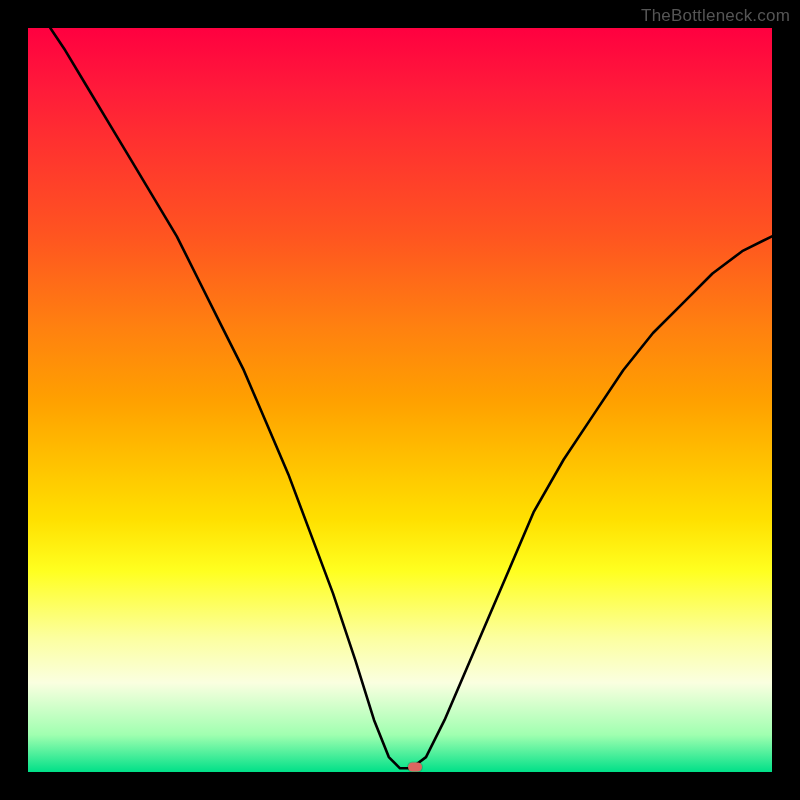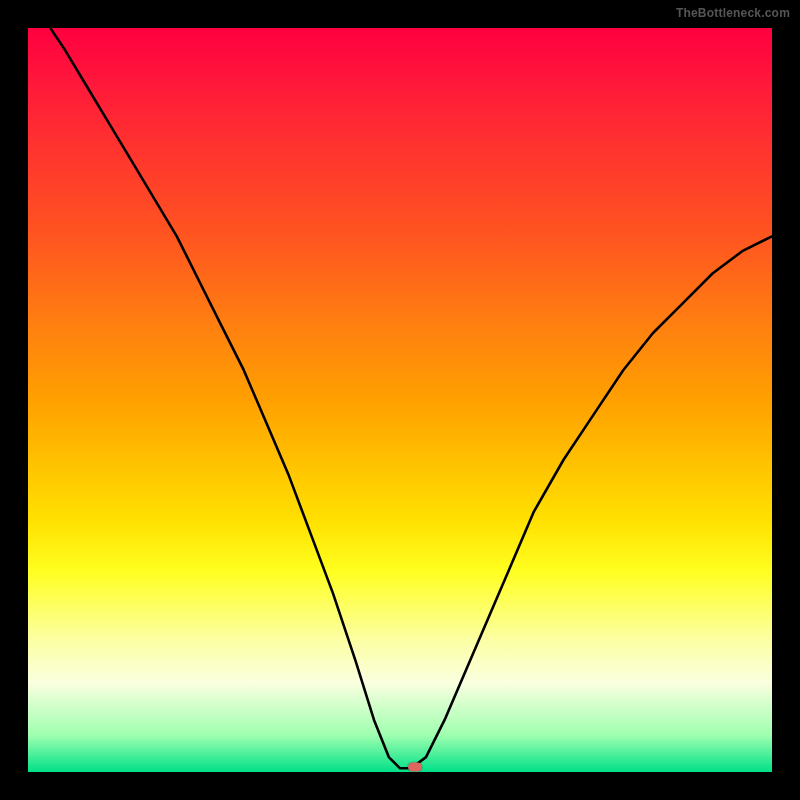--- a/index.html
+++ b/index.html
@@ -14,21 +14,21 @@
   #ffc000 58%,
   #ffe000 66%,
   #ffff20 73%,
   #fcffa0 82%,
   #faffe0 88%,
   #a0ffb0 95%,
   #00e088 100%
 ); }
 .curve { position:absolute; left:0; top:0; width:744px; height:744px; }
 .marker { position:absolute; width:14px; height:9px; border-radius:5px; background:#dd6660; box-shadow:0 0 0 1px rgba(0,0,0,.15); transform:translate(-50%,-50%); }
-.badge { position:absolute; top:6px; right:10px; color:#555; font-size:12px; font-weight:700; letter-spacing:.2px; }
+.badge { position:absolute; top:6px; right:10px; color:#555; font-size:17px; font-weight:400; letter-spacing:.2px; }
 </style>
 </head>
 <body>
 
 <div class="plot-area">
   <svg class="curve" viewBox="0 0 744 744">
     <path id="curve-path" fill="none" stroke="#000" stroke-width="2.6" stroke-linecap="round" stroke-linejoin="round" d="M22.3 0.0 L37.2 22.3 L59.5 59.5 L81.8 96.7 L104.2 133.9 L126.5 171.1 L148.8 208.3 L171.1 253.0 L193.4 297.6 L215.8 342.2 L238.1 394.3 L260.4 446.4 L282.7 505.9 L305.0 565.4 L327.4 632.4 L346.0 691.9 L360.8 729.1 L372.0 740.3 L383.2 740.3 L398.0 729.1 L416.6 691.9 L439.0 639.8 L461.3 587.8 L483.6 535.7 L505.9 483.6 L535.7 431.5 L565.4 386.9 L595.2 342.2 L625.0 305.0 L654.7 275.3 L684.5 245.5 L714.2 223.2 L744.0 208.3"></path>
   </svg>
   <div class="marker" id="marker" style="left: 386.88px; top: 738.792px;"></div>
 </div>

